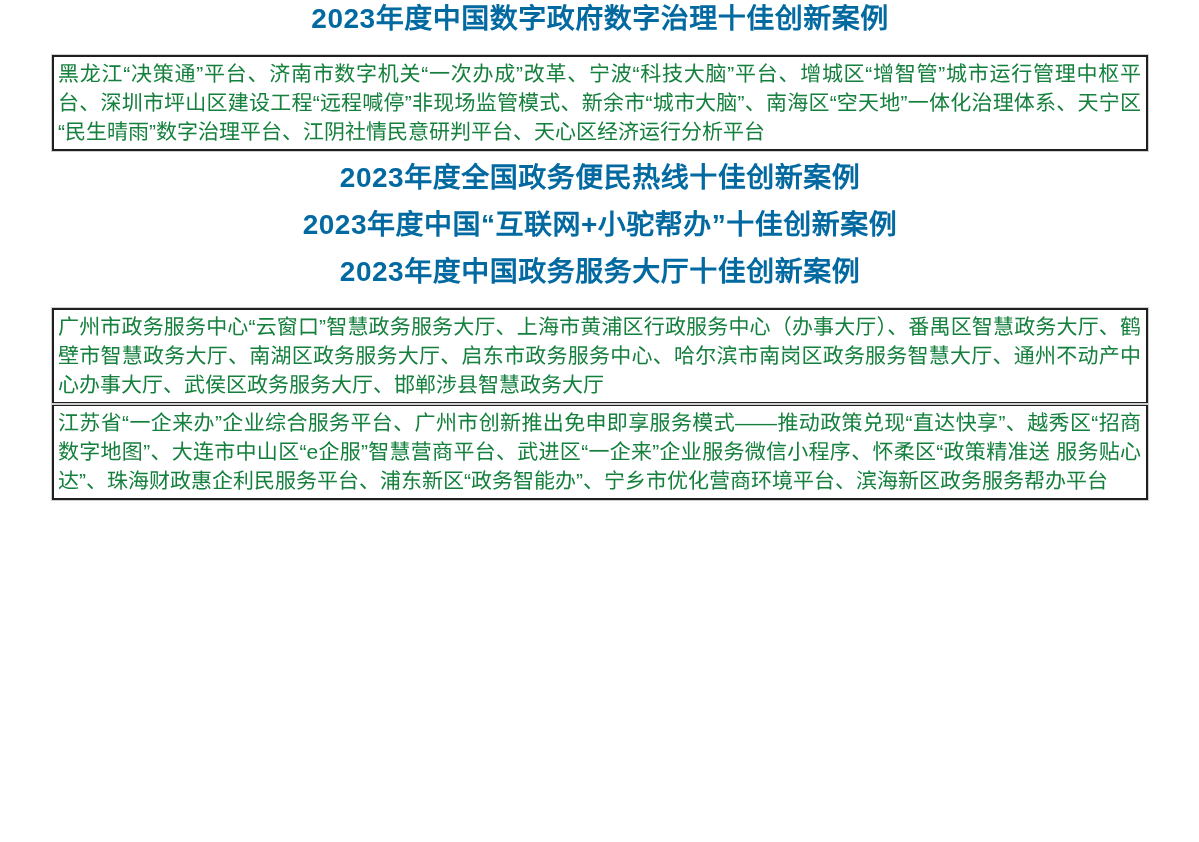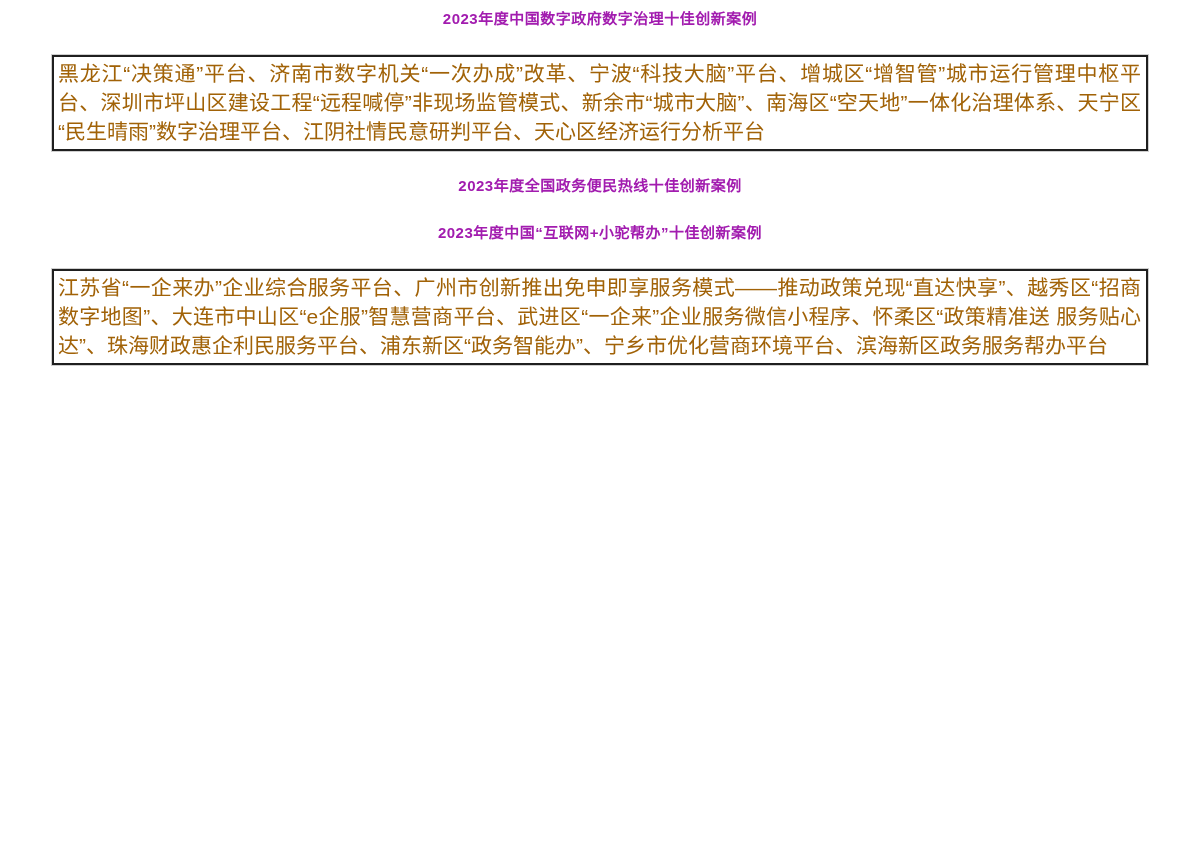--- a/index.html
+++ b/index.html
@@ -15,37 +15,37 @@
     overflow: hidden;
     box-sizing: border-box;
     padding-top: 8px;
   }
   .content {
     width: 1096px;
     margin: 0 auto 0 52px;
   }
   .section { }
   .section-heading {
-    color: #a21caf;
-    font-size: 15px;
+    color: #0369a1;
+    font-size: 28px;
     line-height: 22px;
     font-weight: bold;
     text-align: center;
     margin: 0 0 25px 0;
     letter-spacing: 0.5px;
   }
   .section + .section .section-heading {
-    margin-top: 24px;
+    margin-top: 16px;
   }
   .section-box {
     border: 2px solid #1f1f1f;
     outline: 1px solid #cfcfcf;
     box-sizing: border-box;
     padding: 2px 5px 3px 4px;
-    color: #a16207;
+    color: #15803d;
     font-size: 21px;
     line-height: 29px;
     text-align: justify;
     text-justify: inter-ideograph;
   }
 </style>
 </head>
 <body>
 
 <div class="page">
@@ -57,19 +57,23 @@
     </div>
 
     <div class="section">
       <div class="section-heading">2023年度全国政务便民热线十佳创新案例</div>
     </div>
 
     <div class="section">
       <div class="section-heading">2023年度中国“互联网+小驼帮办”十佳创新案例</div>
     </div>
 
+    <div class="section">
+      <div class="section-heading">2023年度中国政务服务大厅十佳创新案例</div>
+      <div class="section-box">广州市政务服务中心“云窗口”智慧政务服务大厅、上海市黄浦区行政服务中心（办事大厅）、番禺区智慧政务大厅、鹤壁市智慧政务大厅、南湖区政务服务大厅、启东市政务服务中心、哈尔滨市南岗区政务服务智慧大厅、通州不动产中心办事大厅、武侯区政务服务大厅、邯郸涉县智慧政务大厅</div>
+    </div>
 
     <div class="section">
       <div class="section-box">江苏省“一企来办”企业综合服务平台、广州市创新推出免申即享服务模式——推动政策兑现“直达快享”、越秀区“招商数字地图”、大连市中山区“e企服”智慧营商平台、武进区“一企来”企业服务微信小程序、怀柔区“政策精准送 服务贴心达”、珠海财政惠企利民服务平台、浦东新区“政务智能办”、宁乡市优化营商环境平台、滨海新区政务服务帮办平台</div>
     </div>
 
   </div>
 </div>
 
 </body></html>

